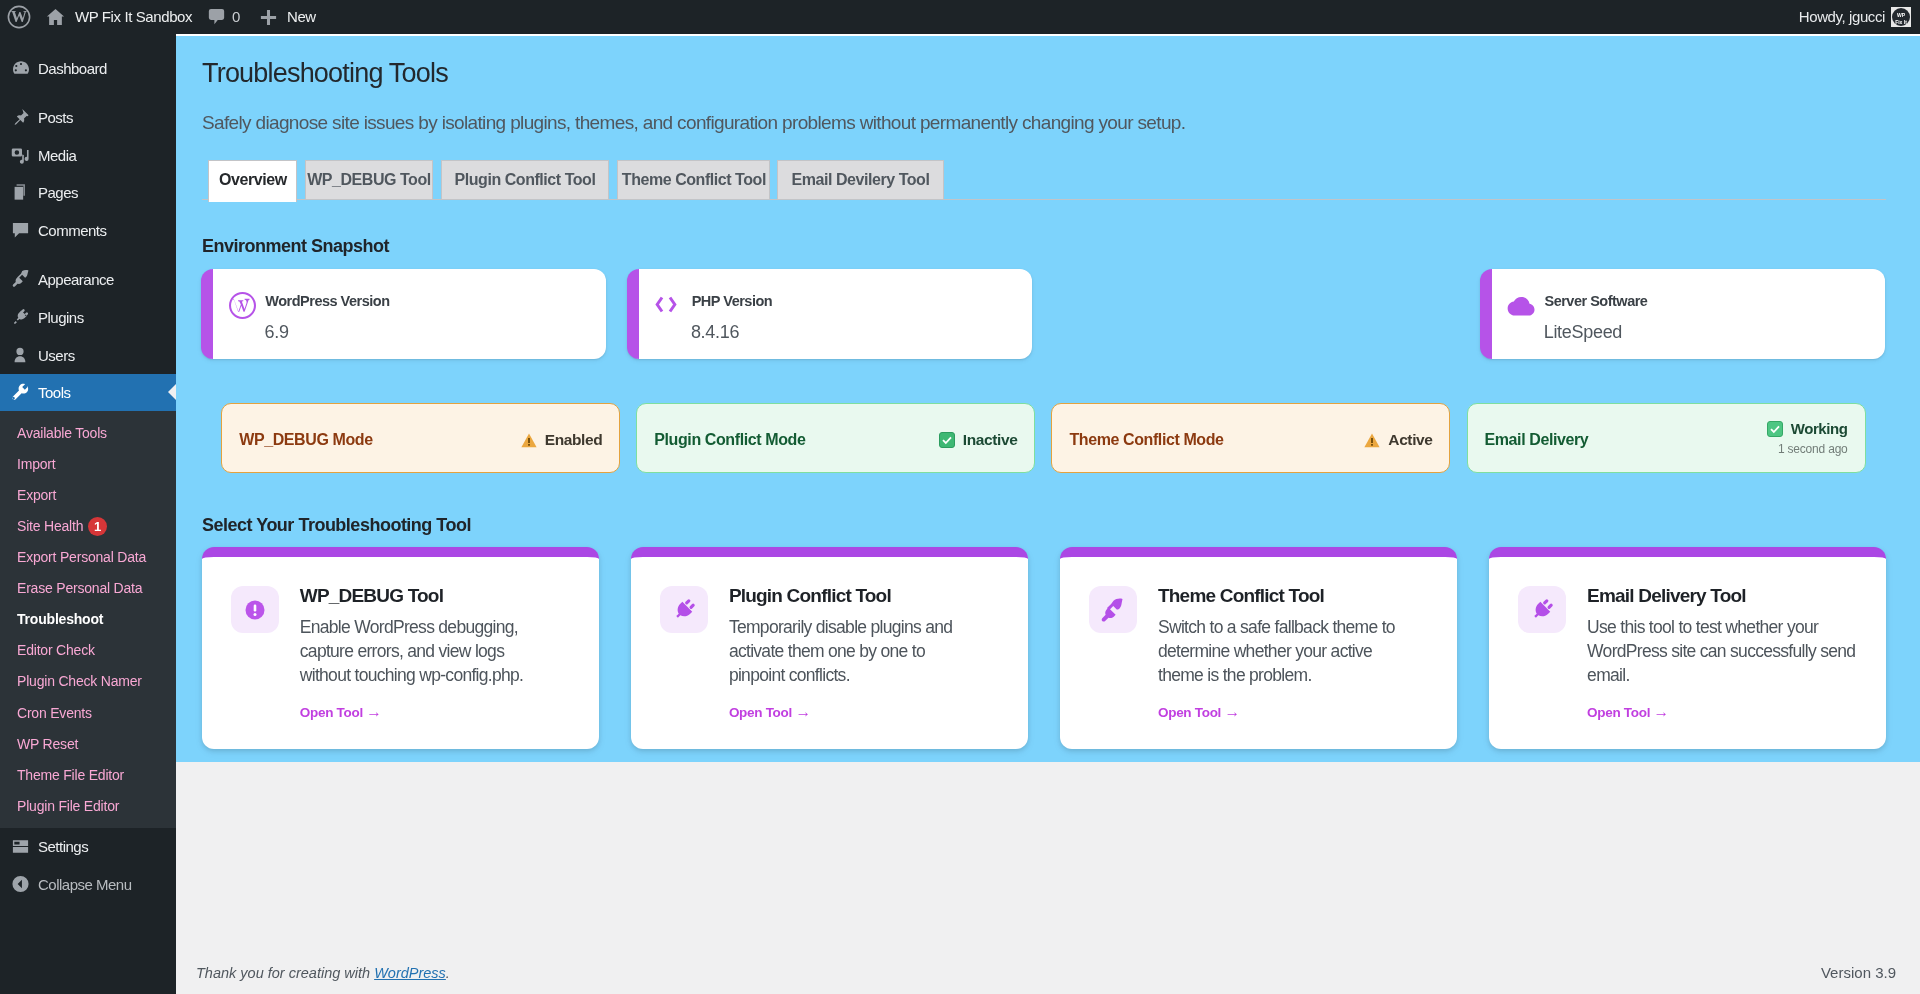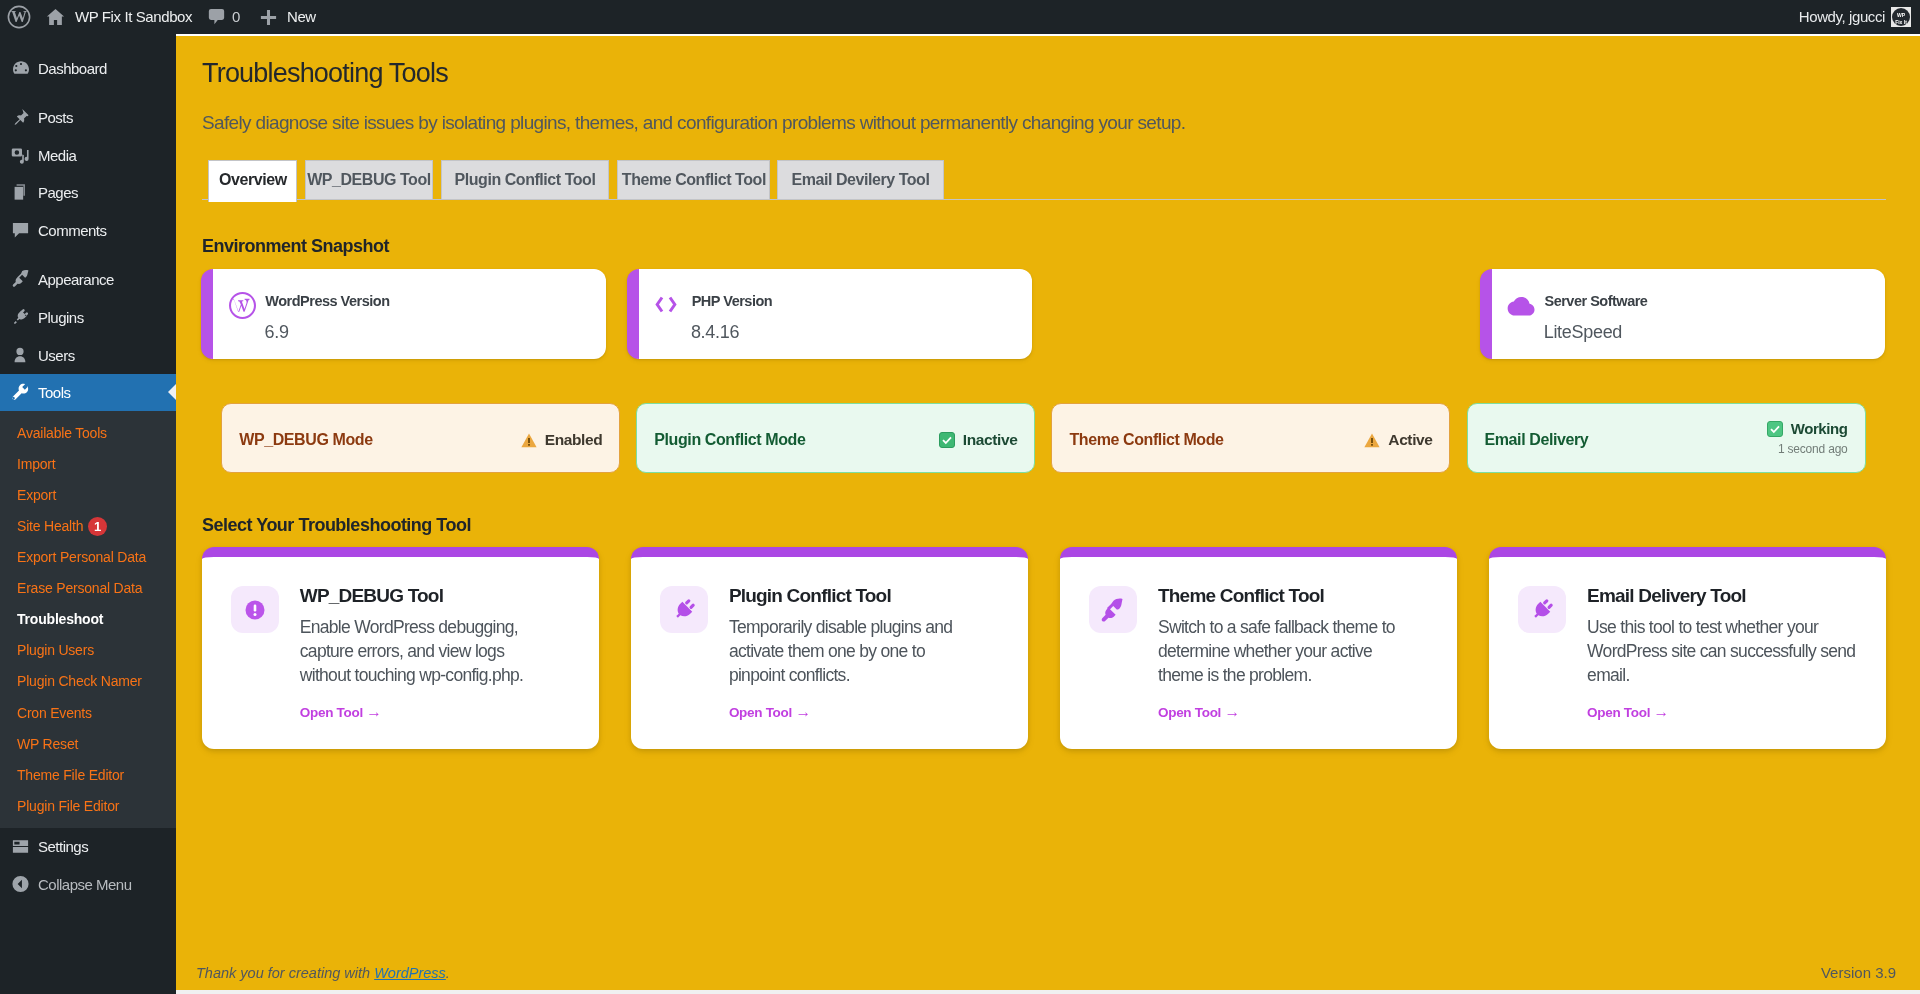--- a/index.html
+++ b/index.html
@@ -8,23 +8,23 @@
 .abs { position:absolute; }
 
 #adminbar { position:absolute; left:0; top:0; width:1920px; height:34px; background:#1d2327; z-index:50; }
 #adminbar .txt { position:absolute; color:#edeff0; font-size:15px; letter-spacing:-0.4px; top:0; line-height:34px; }
 
 #sidebar { position:absolute; left:0; top:34px; width:176px; height:960px; background:#1d2327; z-index:40; }
 .mitem { position:absolute; left:0; width:176px; height:37px; color:#eceef0; font-size:15px; letter-spacing:-0.5px; }
 .mitem .lbl { position:absolute; left:38px; top:50%; transform:translateY(-50%); white-space:nowrap; }
 .mitem svg { position:absolute; left:11px; top:50%; transform:translateY(-50%); }
 #submenu { position:absolute; left:0; top:376.5px; width:176px; height:417px; background:#2c3338; }
-.smitem { position:absolute; left:17px; height:31px; line-height:31px; font-size:14px; letter-spacing:-0.2px; color:#f97316; white-space:nowrap; }
-
-#content { position:absolute; left:176px; top:34px; width:1744px; height:956px; background:#eab308; border-top:2px solid #fff; }
+.smitem { position:absolute; left:17px; height:31px; line-height:31px; font-size:14px; letter-spacing:-0.2px; color:#f9a8d4; white-space:nowrap; }
+
+#content { position:absolute; left:176px; top:34px; width:1744px; height:728px; background:#7dd3fc; border-top:2px solid #fff; }
 h1 { position:absolute; left:26px; top:21.3px; font-size:27px; font-weight:400; letter-spacing:-0.8px; color:#23282d; line-height:32px; }
 #desc { position:absolute; left:26px; top:75.4px; font-size:19px; letter-spacing:-0.65px; color:#50575e; line-height:23px; }
 
 #tabline { position:absolute; left:26px; top:163px; width:1684px; border-bottom:1.5px solid #c3c4c7; }
 .tab { position:absolute; top:123.5px; height:40px; line-height:38px; background:#dcdcde; border:1.5px solid #c3c4c7; font-size:16px; font-weight:bold; letter-spacing:-0.45px; color:#50575e; text-align:center; }
 .tab.active { background:#fff; height:42px; color:#26292c; border-bottom:none; z-index:5; }
 
 .sechead { position:absolute; font-size:18px; font-weight:bold; letter-spacing:-0.5px; color:#20252a; }
 
 .scard { position:absolute; top:232.5px; width:405.4px; height:90.5px; background:#fff; border-radius:12px; border-left:12px solid #b653e8; box-shadow:0 1px 2px rgba(0,0,0,.10), 0 2px 5px rgba(0,0,0,.06); }
@@ -139,21 +139,21 @@
   </div>
   <div id="submenu">
     <div class="smitem" style="top:7px;">Available Tools</div>
     <div class="smitem" style="top:38px;">Import</div>
     <div class="smitem" style="top:69px;">Export</div>
     <div class="smitem" style="top:100px;">Site Health</div>
     <div class="abs" style="left:88px;top:106.5px;width:19px;height:19px;border-radius:50%;background:#d63638;color:#fff;font-size:13px;font-weight:bold;text-align:center;line-height:19px;">1</div>
     <div class="smitem" style="top:131px;">Export Personal Data</div>
     <div class="smitem" style="top:162.5px;">Erase Personal Data</div>
     <div class="smitem" style="top:193.5px;color:#fff;font-weight:bold;">Troubleshoot</div>
-    <div class="smitem" style="top:224.5px;">Plugin Users</div>
+    <div class="smitem" style="top:224.5px;">Editor Check</div>
     <div class="smitem" style="top:255.5px;">Plugin Check Namer</div>
     <div class="smitem" style="top:287px;">Cron Events</div>
     <div class="smitem" style="top:318px;">WP Reset</div>
     <div class="smitem" style="top:349px;">Theme File Editor</div>
     <div class="smitem" style="top:380px;">Plugin File Editor</div>
   </div>
   <div class="mitem" style="top:793.5px;">
     <svg width="19" height="19" viewBox="0 0 20 20" fill="#9ea4aa">
         <path d="M18 3.5 v6 H2 v-6 z M9 5 H3.5 v3 H9 z M11 5.5 h5.5 v2 H11 z M18 10.5 v6 H2 v-6 z M9 12 h5.5 v3 z M3.5 12.5 h4 v2 h-4 z" transform="translate(0,0.5)"></path>
       </svg>

